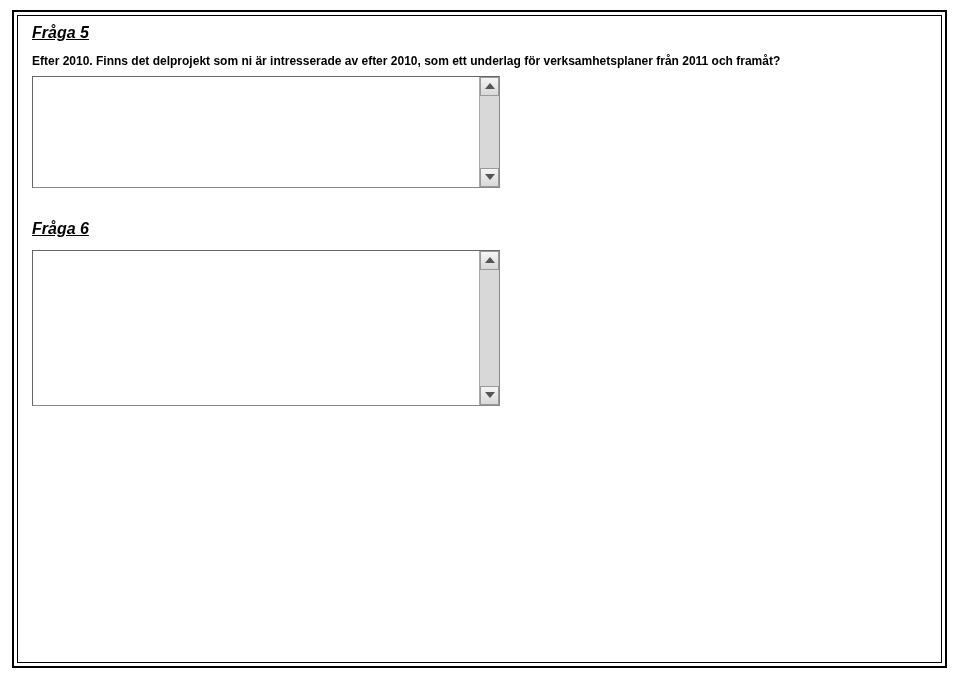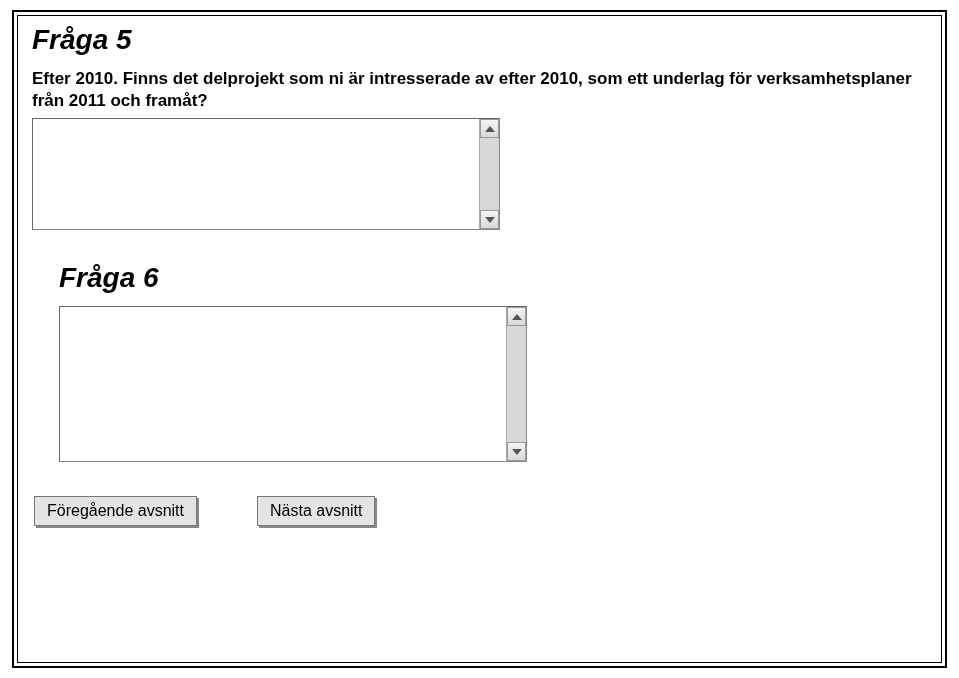--- a/index.html
+++ b/index.html
@@ -16,27 +16,28 @@
     padding: 3px;
     height: 100%;
   }
   .inner-border {
     border: 1px solid #000;
     height: 100%;
     padding: 8px 14px 14px 14px;
     position: relative;
   }
   .q-title {
-    font-size: 28px;
+    font-size: 16px;
     font-weight: bold;
     font-style: italic;
+    text-decoration: underline;
     margin-bottom: 12px;
   }
   .q-text {
-    font-size: 17px;
+    font-size: 12px;
     font-weight: bold;
     line-height: 1.3;
     margin-bottom: 6px;
   }
   .textarea-box {
     display: inline-block;
     width: 468px;
     border: 1px solid #888;
     border-top-color: #666;
     border-left-color: #666;
@@ -79,21 +80,21 @@
     left: 1px; right: 21px; top: 1px; bottom: 1px;
     background: #fff;
     outline: none;
     font-family: Verdana, Geneva, sans-serif;
     font-size: 13px;
     padding: 2px;
     resize: none;
     border: none;
   }
   .block5 { margin-bottom: 28px; }
-  .block6 { margin-bottom: 30px; margin-left: 27px; }
+  .block6 { margin-bottom: 30px; }
   .btn {
     display: inline-block;
     font-family: Arial, sans-serif;
     font-size: 16px;
     color: #000;
     background: #e4e4e4;
     padding: 5px 12px;
     border: 1px solid #777;
     box-shadow: 2px 2px 0 #888;
     cursor: pointer;
@@ -135,20 +136,16 @@
             <div class="scroll-btn up">
                 <div class="arrow up"></div>
               </div>
             <div class="scroll-btn down">
                 <div class="arrow down"></div>
               </div>
           </div>
         </div>
       </div>
 
-      <div class="btn-row">
-        <div class="btn">Föregående avsnitt</div>
-        <div class="btn">Nästa avsnitt</div>
-      </div>
 
     </div>
   </div>
 </div>
 
 </body></html>

